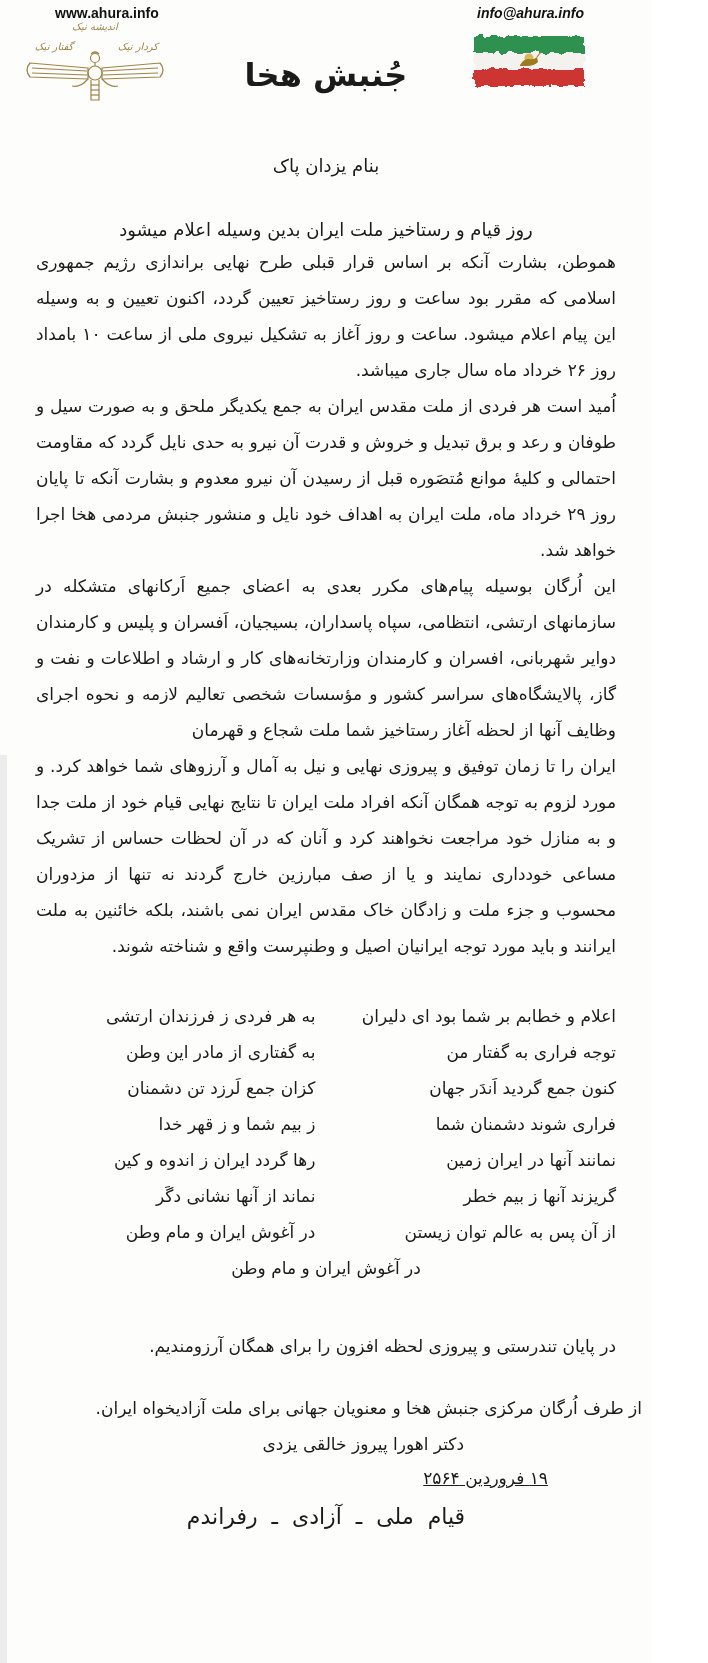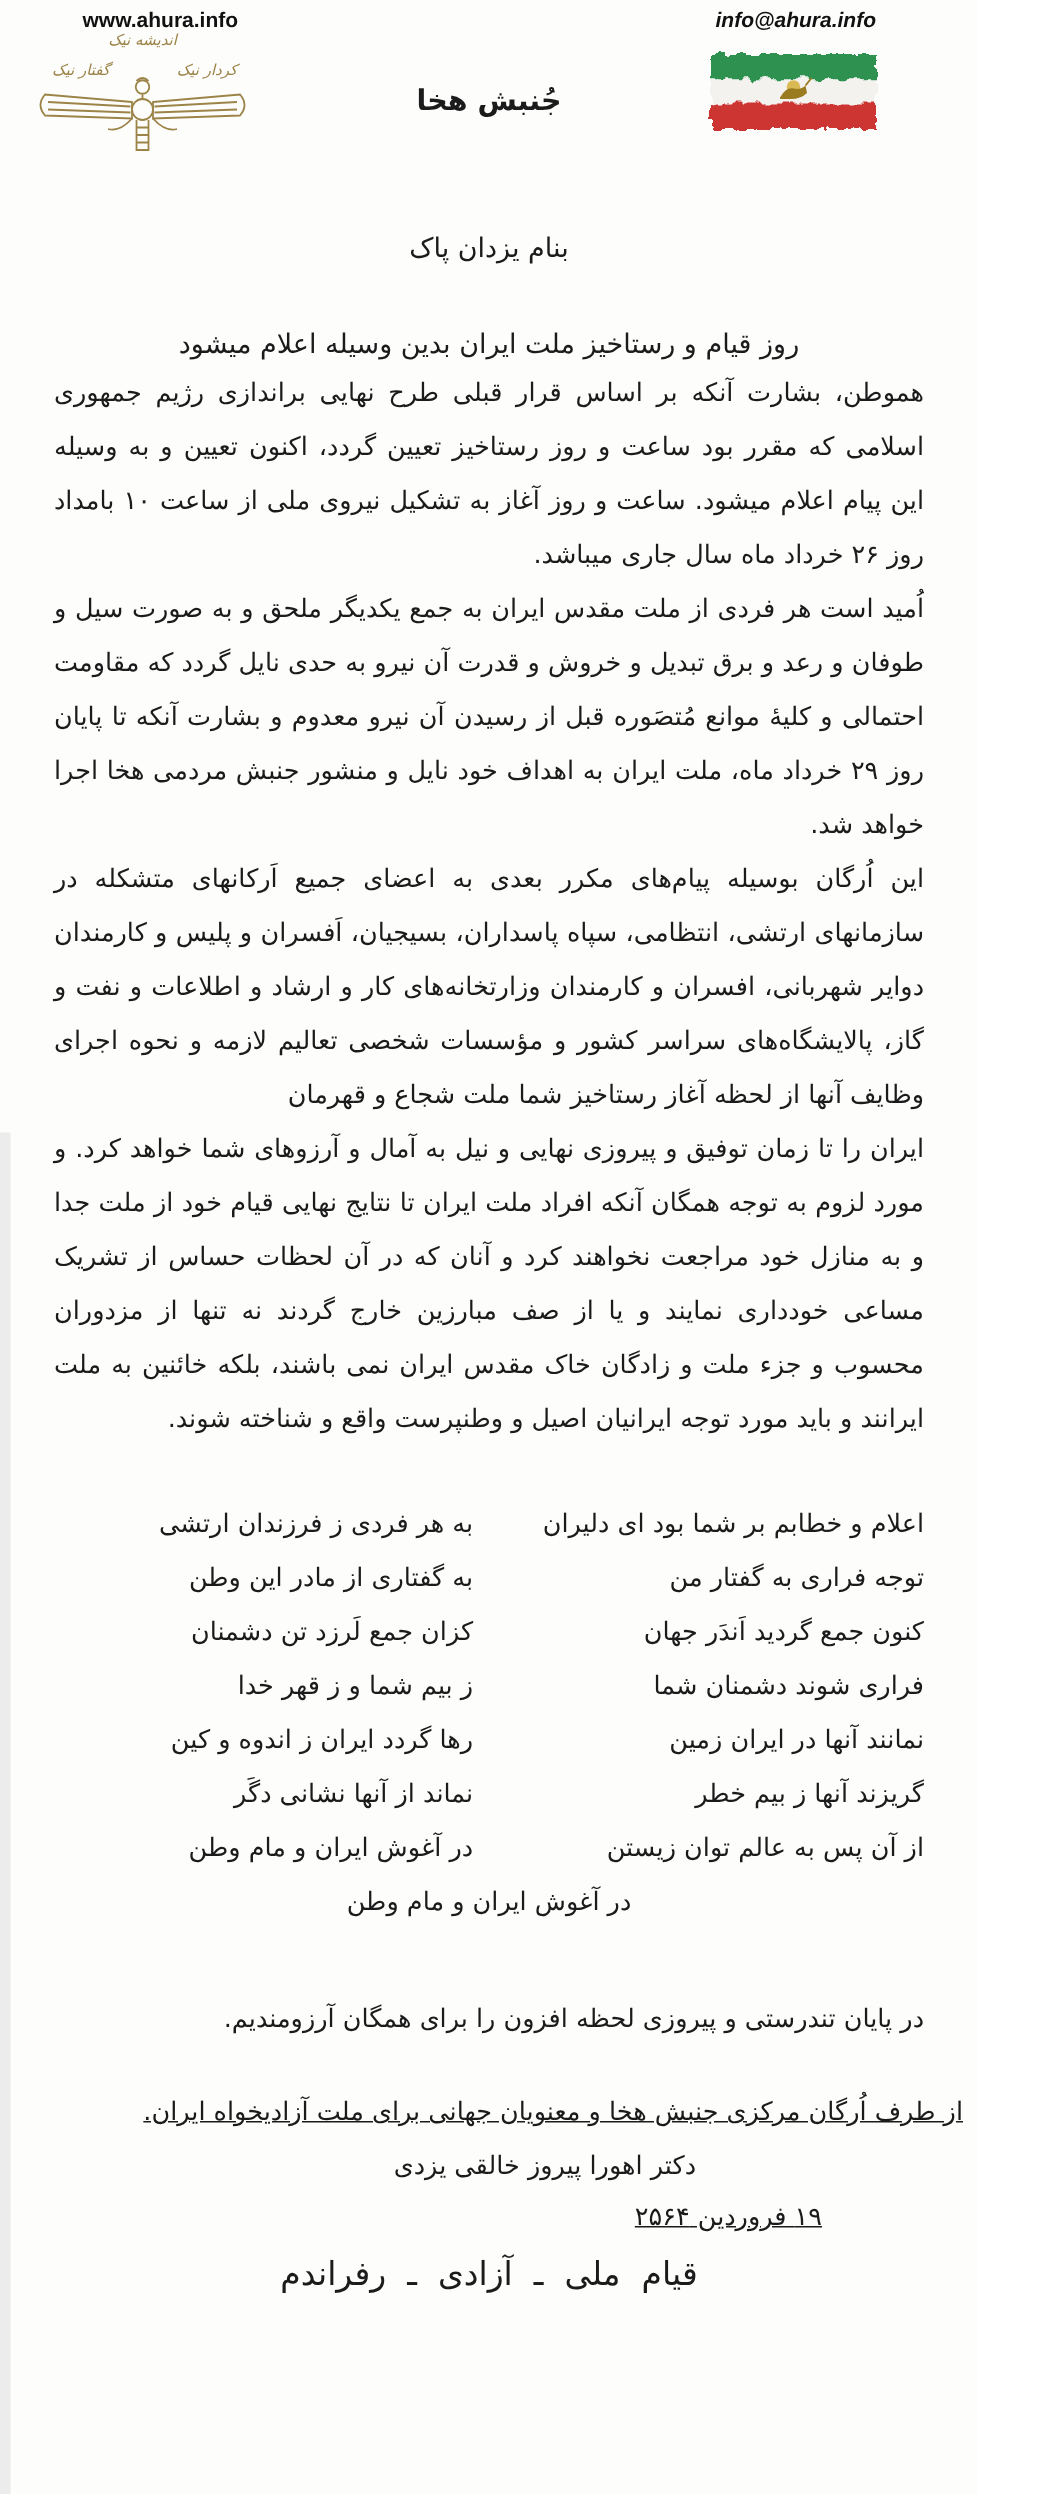--- a/index.html
+++ b/index.html
@@ -8,37 +8,37 @@
     background:#fdfdfc;color:#1b1b1b;direction:rtl;
     font-family:"DejaVu Sans",sans-serif;
   }
   .edge-strip{position:absolute;left:0;top:755px;bottom:0;width:7px;background:#ececec;}
   .header{position:relative;height:122px;}
   .latin{direction:ltr;font-family:"Liberation Sans","DejaVu Sans",sans-serif;font-weight:bold;font-size:14px;color:#111;}
   .url-left{position:absolute;left:55px;top:5px;}
   .url-right{position:absolute;right:68px;top:5px;font-style:italic;}
   .faravahar{position:absolute;left:20px;top:18px;}
   .flag{position:absolute;right:60px;top:30px;}
-  .doc-title{position:absolute;left:0;right:0;top:56px;text-align:center;font-size:19px;font-weight:bold;}
+  .doc-title{position:absolute;left:0;right:0;top:56px;text-align:center;font-size:32px;font-weight:bold;}
   .content{padding:0 36px;}
   .center{text-align:center;}
   .invocation{margin-top:30px;font-size:18px;line-height:28px;}
   .announce{margin-top:36px;font-size:18px;line-height:28px;}
   p.body{font-size:17px;line-height:36px;text-align:justify;margin:0;}
   .p1{margin-top:36px;}
   .p2{margin-top:28px;}
   .p3{margin-top:26px;}
   .p4{margin-top:18px;margin-left:-26px;margin-right:-26px;}
   .poem{margin-top:34px;font-size:17px;}
   .verse-row{display:grid;grid-template-columns:47% 53%;line-height:36px;}
   .hemi-a{text-align:right;padding-left:6px;}
   .hemi-b{text-align:right;padding-right:28px;}
   .refrain{text-align:center;line-height:36px;font-size:17px;}
   .wish{margin-top:42px;font-size:17px;line-height:36px;text-align:right;margin-left:20px;}
-  .sig-org{margin-top:26px;margin-right:-26px;font-size:17px;line-height:36px;text-align:right;text-decoration:underline;}
+  .sig-org{margin-top:26px;margin-right:-26px;font-size:17px;line-height:36px;text-align:right;}
   .sig-name{font-size:17px;line-height:36px;text-align:right;margin-right:152px;}
   .sig-date{font-size:17px;line-height:32px;text-align:right;margin-right:68px;text-decoration:underline;}
   .slogan{margin-top:10px;text-align:center;font-weight:normal;font-size:22px;word-spacing:7px;}
   .cal{font-size:10px;font-style:italic;}
 </style>
 </head>
 <body>
 
 <div class="page">
   <div class="edge-strip"></div>

